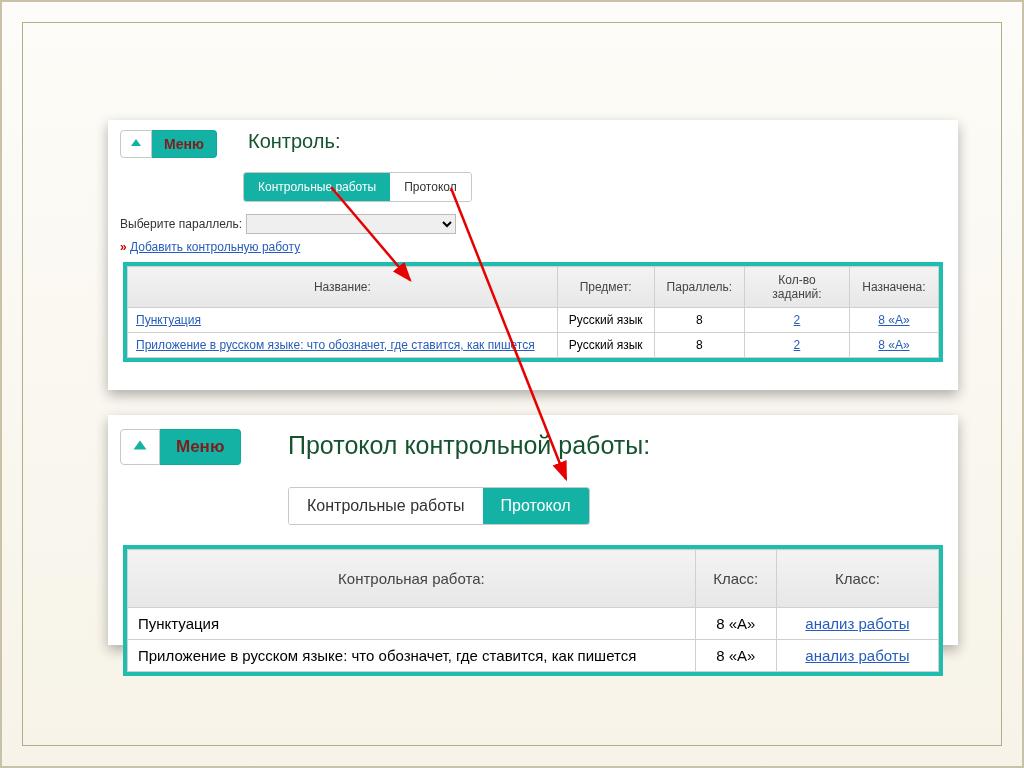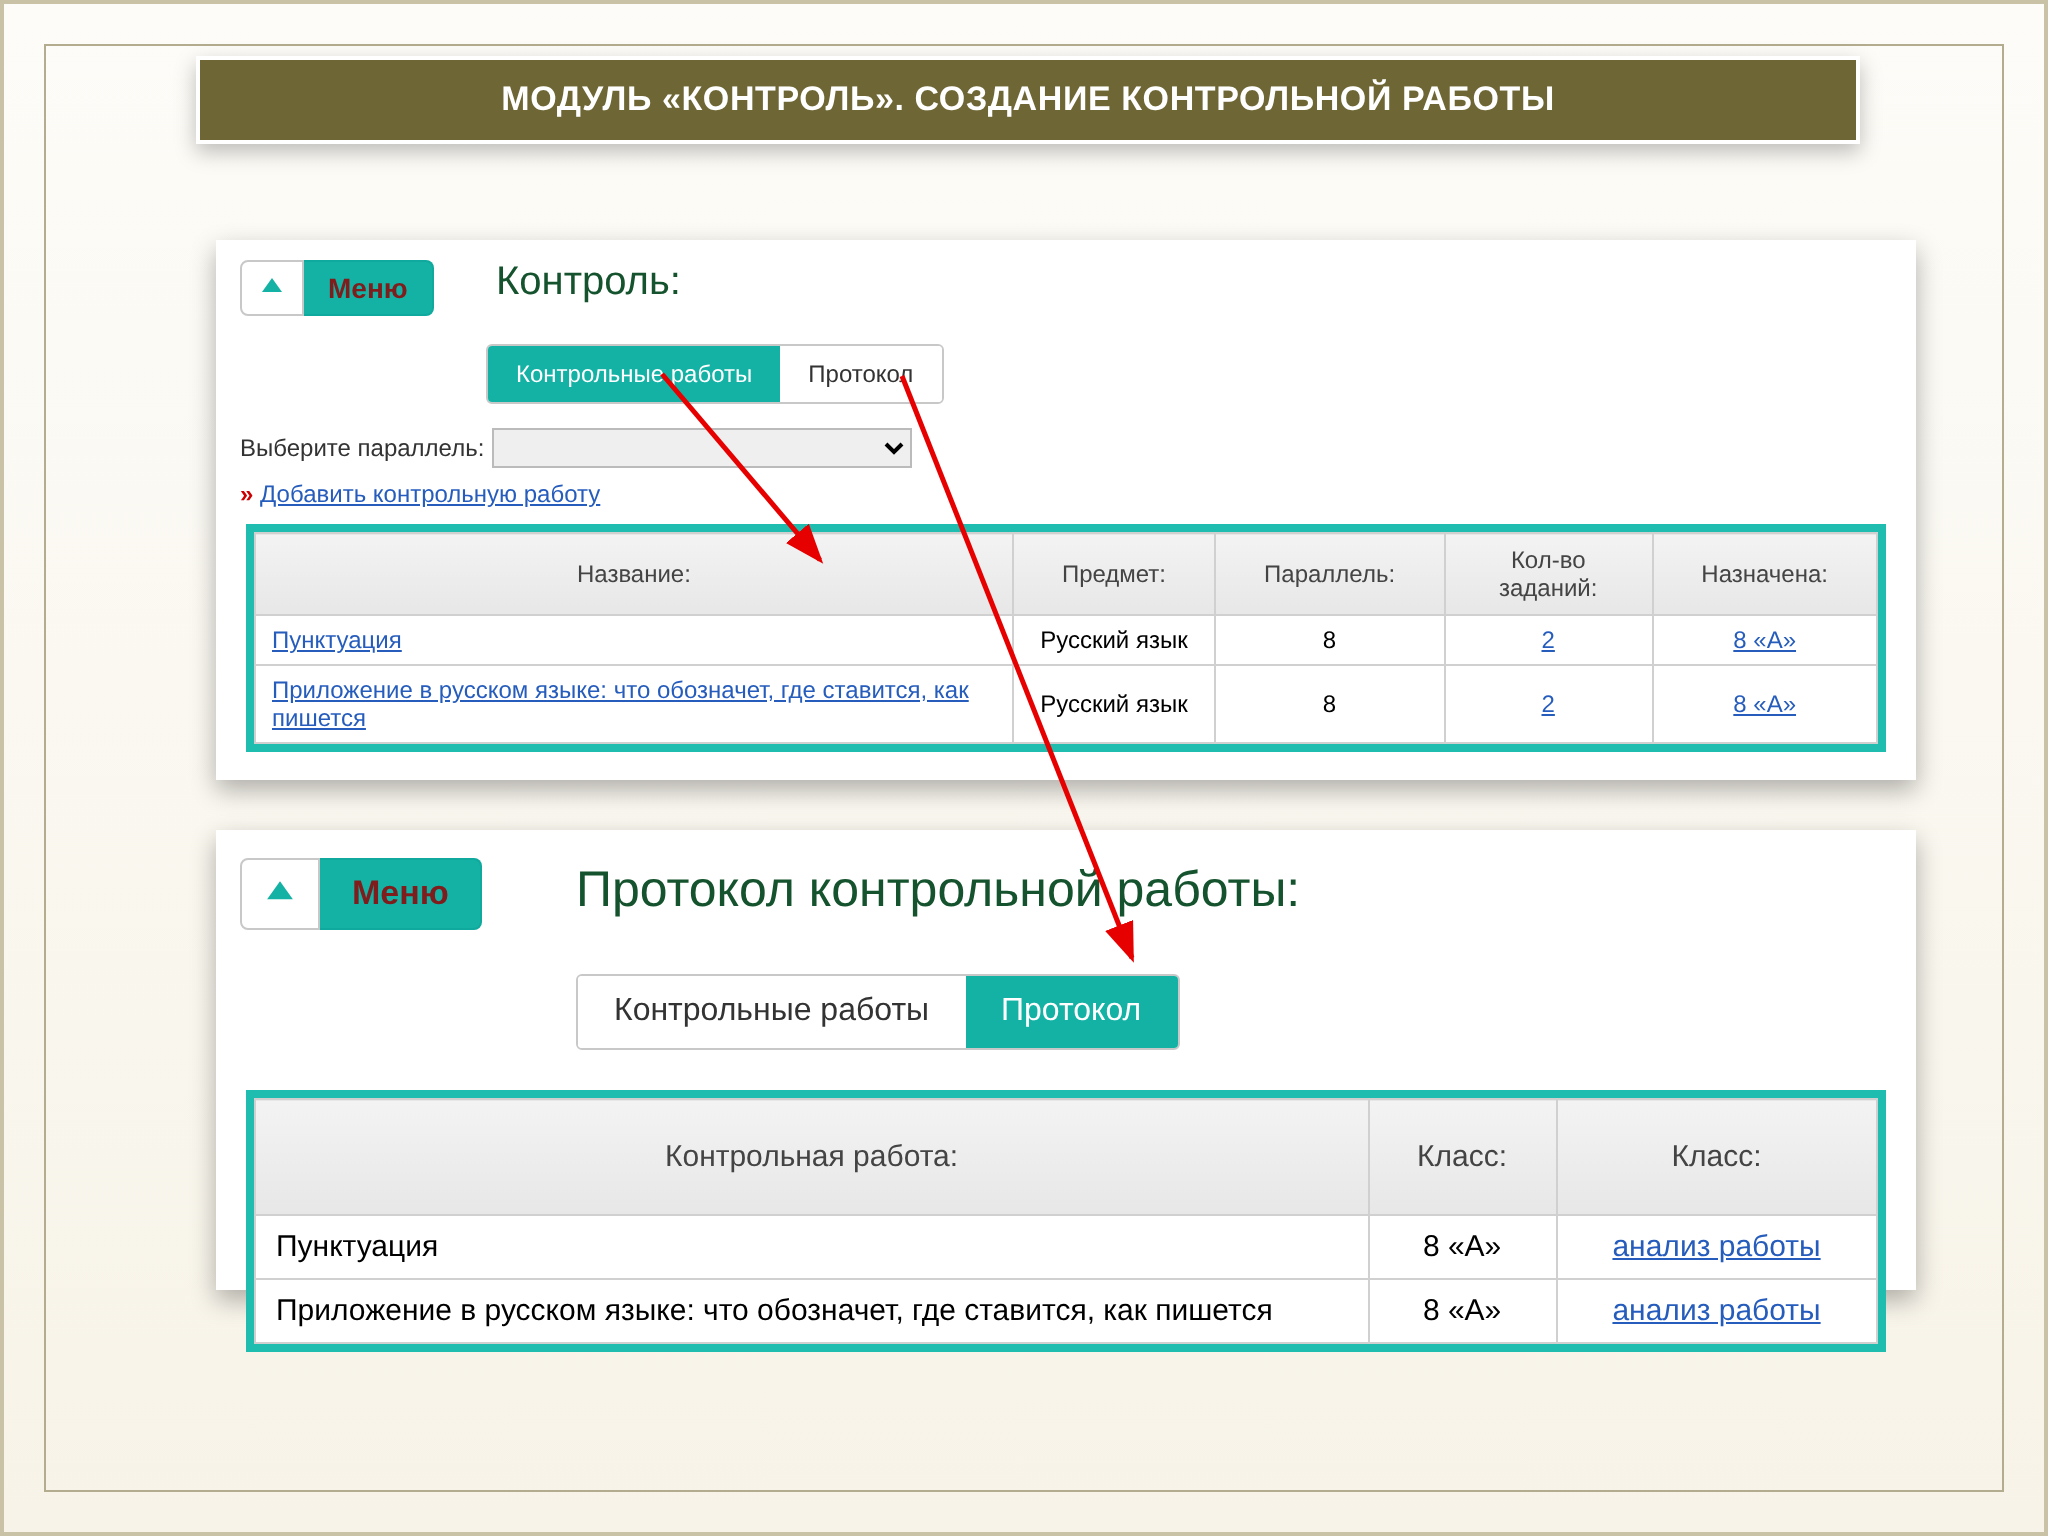--- a/index.html
+++ b/index.html
@@ -29,32 +29,31 @@
 .tabgroup.b .tab{font-size:16px;padding:9px 18px;}
 .select-row{position:absolute;top:94px;left:12px;font-size:12px;color:#333;display:flex;align-items:center;gap:4px;}
 .select-row select{width:210px;height:20px;border:1px solid #bbb;}
 .addlink{position:absolute;top:120px;left:12px;font-size:12px;}
 .addlink .raq{color:#c00;font-weight:bold;}
 .addlink a{color:#265dbc;text-decoration:underline;cursor:pointer;}
 .tbox{position:absolute;left:15px;right:15px;border:4px solid #1fbcb0;}
 .tbox.a{top:142px;}
 .tbox.b{top:130px;}
 .tbl{width:100%;border-collapse:collapse;}
-.tbl th{background:linear-gradient(#f3f3f3,#e7e7e7);color:#444;font-weight:normal;font-size:12px;border:1px solid #d0d0d0;padding:6px 24px;text-align:center;}
+.tbl th{background:linear-gradient(#f3f3f3,#e7e7e7);color:#444;font-weight:normal;font-size:12px;border:1px solid #d0d0d0;padding:6px 12px;text-align:center;}
 .tbl td{font-size:12px;border:1px solid #d0d0d0;padding:5px 8px;text-align:center;background:#fff;}
 .tbl td.left{text-align:left;}
 .tbl a{color:#265dbc;text-decoration:underline;cursor:pointer;}
 .arrow{position:absolute;pointer-events:none;}
 </style>
 </head>
 <body>
 
 <div class="slide">
   <div class="inner-border"></div>
-  <div class="title-bar">МОДУЛЬ «КОНТРОЛЬ». СОЗДАНИЕ КОНТРОЛЬНОЙ РАБОТЫ</div>
 
   <div class="panel panel-a">
     <div class="menu-chip small">
       <div class="sq">
         <svg width="14" height="14" viewBox="0 0 14 14">
             <polygon points="7,2 12,9 2,9" fill="#14b1a5"></polygon>
           </svg>
       </div>
       <div class="lbl">Меню</div>
     </div>

